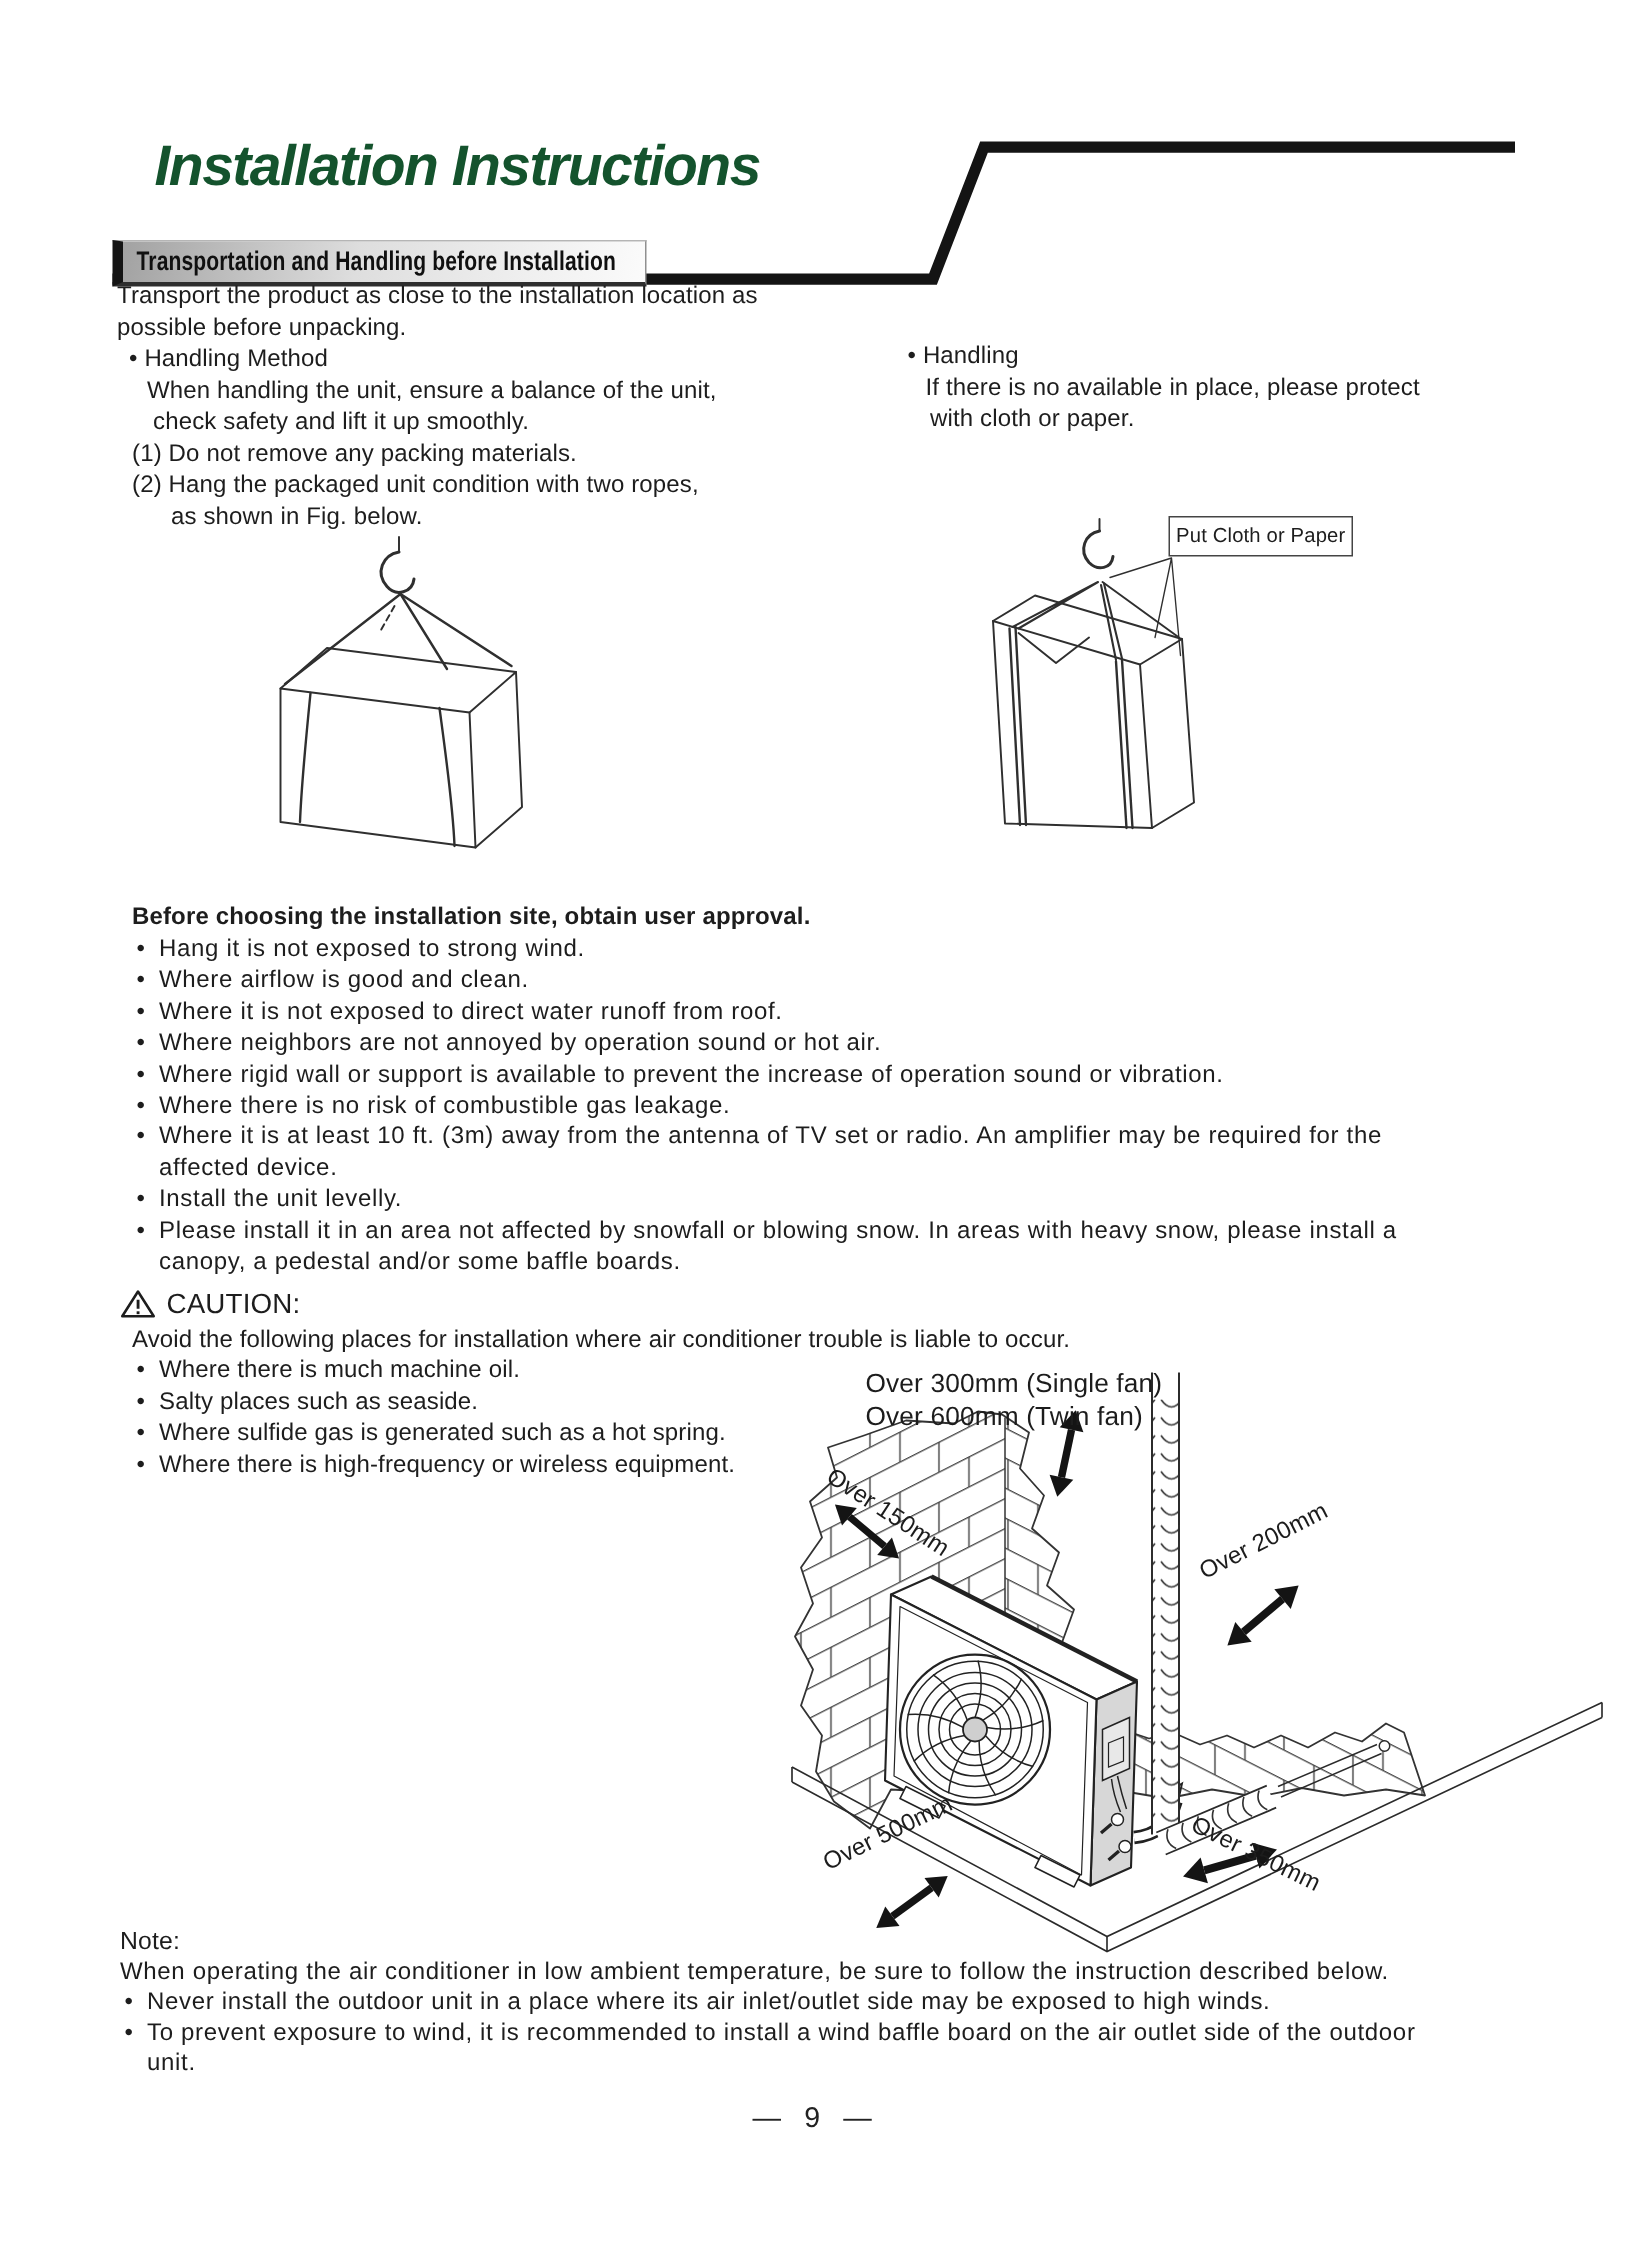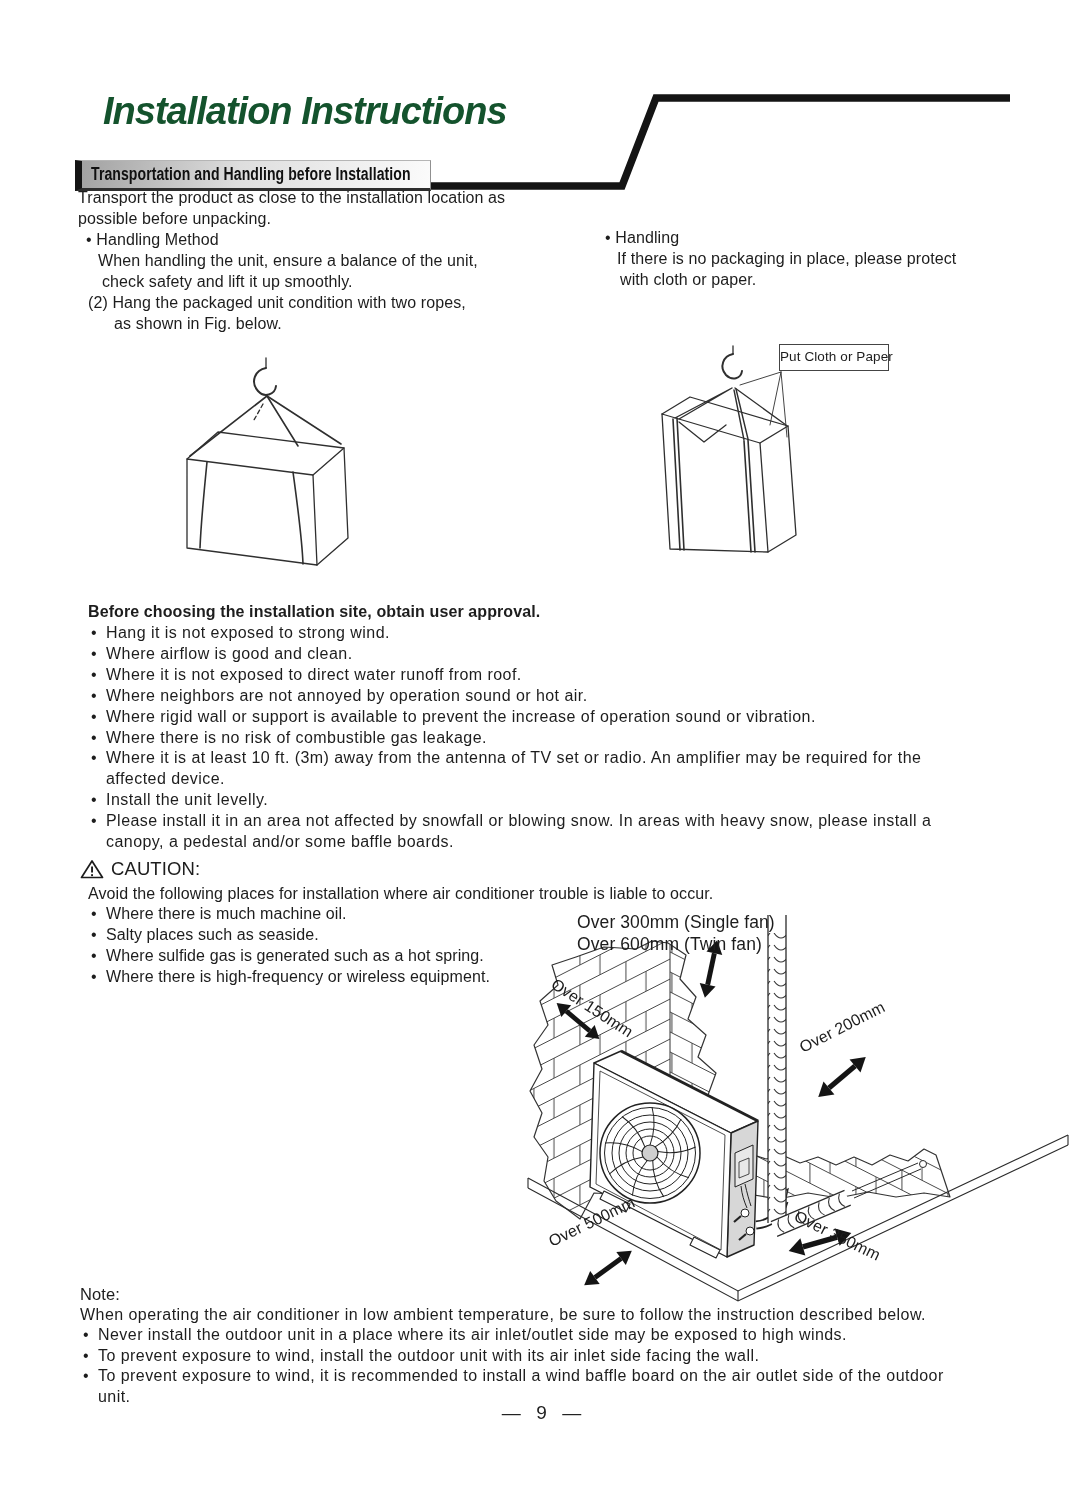--- a/index.html
+++ b/index.html
@@ -33,21 +33,21 @@
   .loc-block{left:88px;top:601px;width:880px}
   .caution-block{left:80px;top:857px;width:520px}
   .caution-row{display:flex;align-items:center;gap:7px;font-size:18.5px;height:24px;margin-bottom:2px}
   .caution-block .intro{font-size:16px;line-height:21px;margin-left:8px;white-space:nowrap}
   .caution-block .blist{margin-left:8px}
   .note-block{left:80px;top:1284px;width:900px}
   .note-block .blist .bul{line-height:20.5px}
   .note-title{font-size:16.5px;line-height:20.5px}
   .note-intro{font-size:16px;line-height:20.5px}
   .footer{left:0;right:0;top:1402px;text-align:center;font-size:19px;word-spacing:10px;color:#222}
-  .fig-label{left:779px;top:344px;width:110px;height:27px;border:1.4px solid #444;
+  .fig-label{left:779px;top:344px;width:123px;height:27px;border:1.4px solid #444;
              background:#fff;font-size:13.5px;line-height:24px;text-align:center;white-space:nowrap}
   svg text{font-family:"Liberation Sans",sans-serif;fill:#1c1c1c}
 </style>
 </head>
 <body>
 
 <div class="page">
 
   <h1 class="abs title">Installation Instructions</h1>
   <svg class="abs" style="left:72px;top:86px" width="944" height="112" viewBox="0 0 944 112">
@@ -57,27 +57,28 @@
   <div class="abs sec-hdr hdr1">
     <span>Transportation and Handling before Installation</span>
   </div>
 
   <div class="abs col-left">
     <div class="tl">Transport the product as close to the installation location as</div>
     <div class="tl">possible before unpacking.</div>
     <div class="tl dot ml8">Handling Method</div>
     <div class="tl ml20">When handling the unit, ensure a balance of the unit,</div>
     <div class="tl ml24">check safety and lift it up smoothly.</div>
+    <div class="tl ml10">(1) Do not remove any packing materials.</div>
     <div class="tl ml10">(2) Hang the packaged unit condition with two ropes,</div>
     <div class="tl ml36">as shown in Fig. below.</div>
   </div>
 
   <div class="abs col-right">
     <div class="tl dot ml5">Handling</div>
-    <div class="tl ml17">If there is no packaging in place, please protect</div>
+    <div class="tl ml17">If there is no available in place, please protect</div>
     <div class="tl ml20">with cloth or paper.</div>
   </div>
 
   <svg class="abs" style="left:150px;top:352px" width="230" height="218" viewBox="0 0 230 218">
     <g fill="none" stroke="#2f2f2f" stroke-width="1.3" stroke-linejoin="round" stroke-linecap="round">
       <path d="M116,6 v10"></path>
       <path d="M116,16 c-11,2 -16,14 -8,23 c6,7 17,4 18,-5" stroke-width="2"></path>
       <path d="M37,107 L163,123 L167,213 L37,196 Z"></path>
       <path d="M37,107 L68,80 L194,96 L163,123"></path>
       <path d="M194,96 L198,186 L167,213"></path>
@@ -250,20 +251,19 @@
     <text transform="translate(273,325) rotate(26)" font-size="16">Over 350mm</text>
     <text transform="translate(32,352) rotate(-26)" font-size="16">Over 500mm</text>
   </svg>
 
   <div class="abs note-block">
     <div class="note-title">Note:</div>
     <div class="note-intro wide">When operating the air conditioner in low ambient temperature, be sure to follow the instruction described below.</div>
     <div class="blist wide">
 
     <div class="bul">Never install the outdoor unit in a place where its air inlet/outlet side may be exposed to high winds.</div>
-        <div class="bul">To prevent exposure to wind, install the outdoor unit with its air inlet side facing the wall.</div>
         <div class="bul">To prevent exposure to wind, it is recommended to install a wind baffle board on the air outlet side of the outdoor unit.</div>
       </div>
   </div>
 
   <div class="abs footer">— 9 —</div>
 
 </div>
 
 </body></html>

